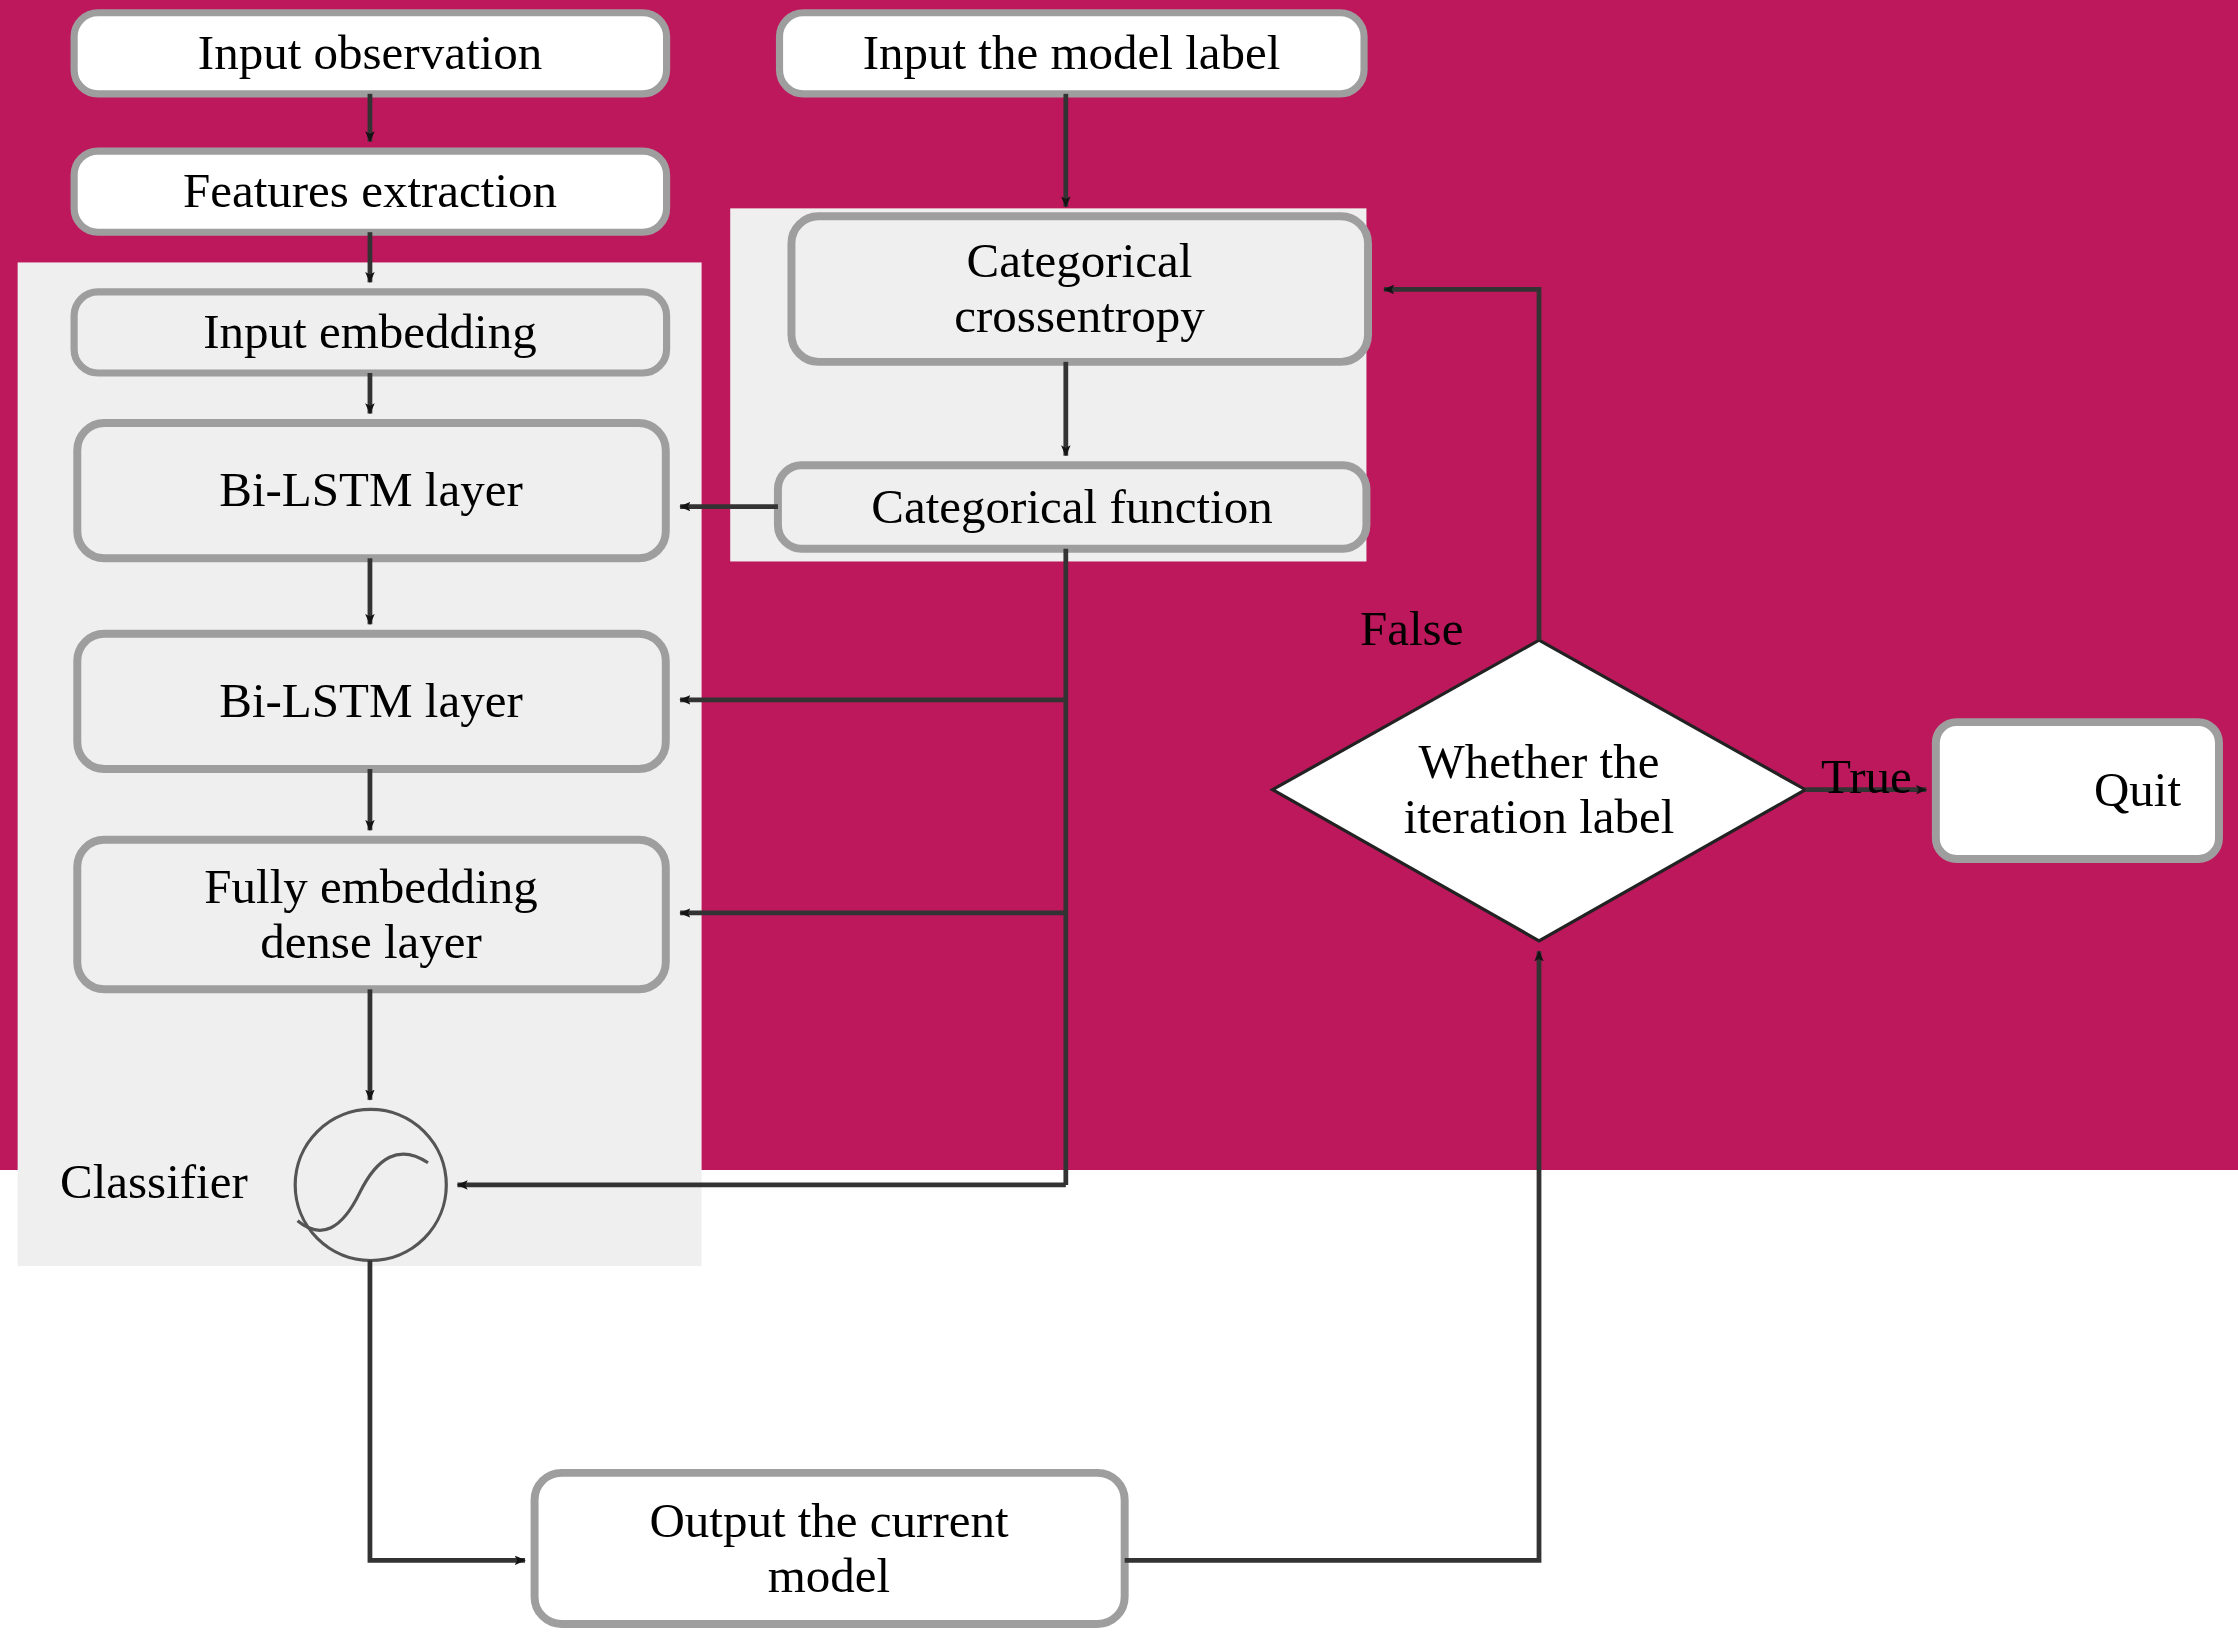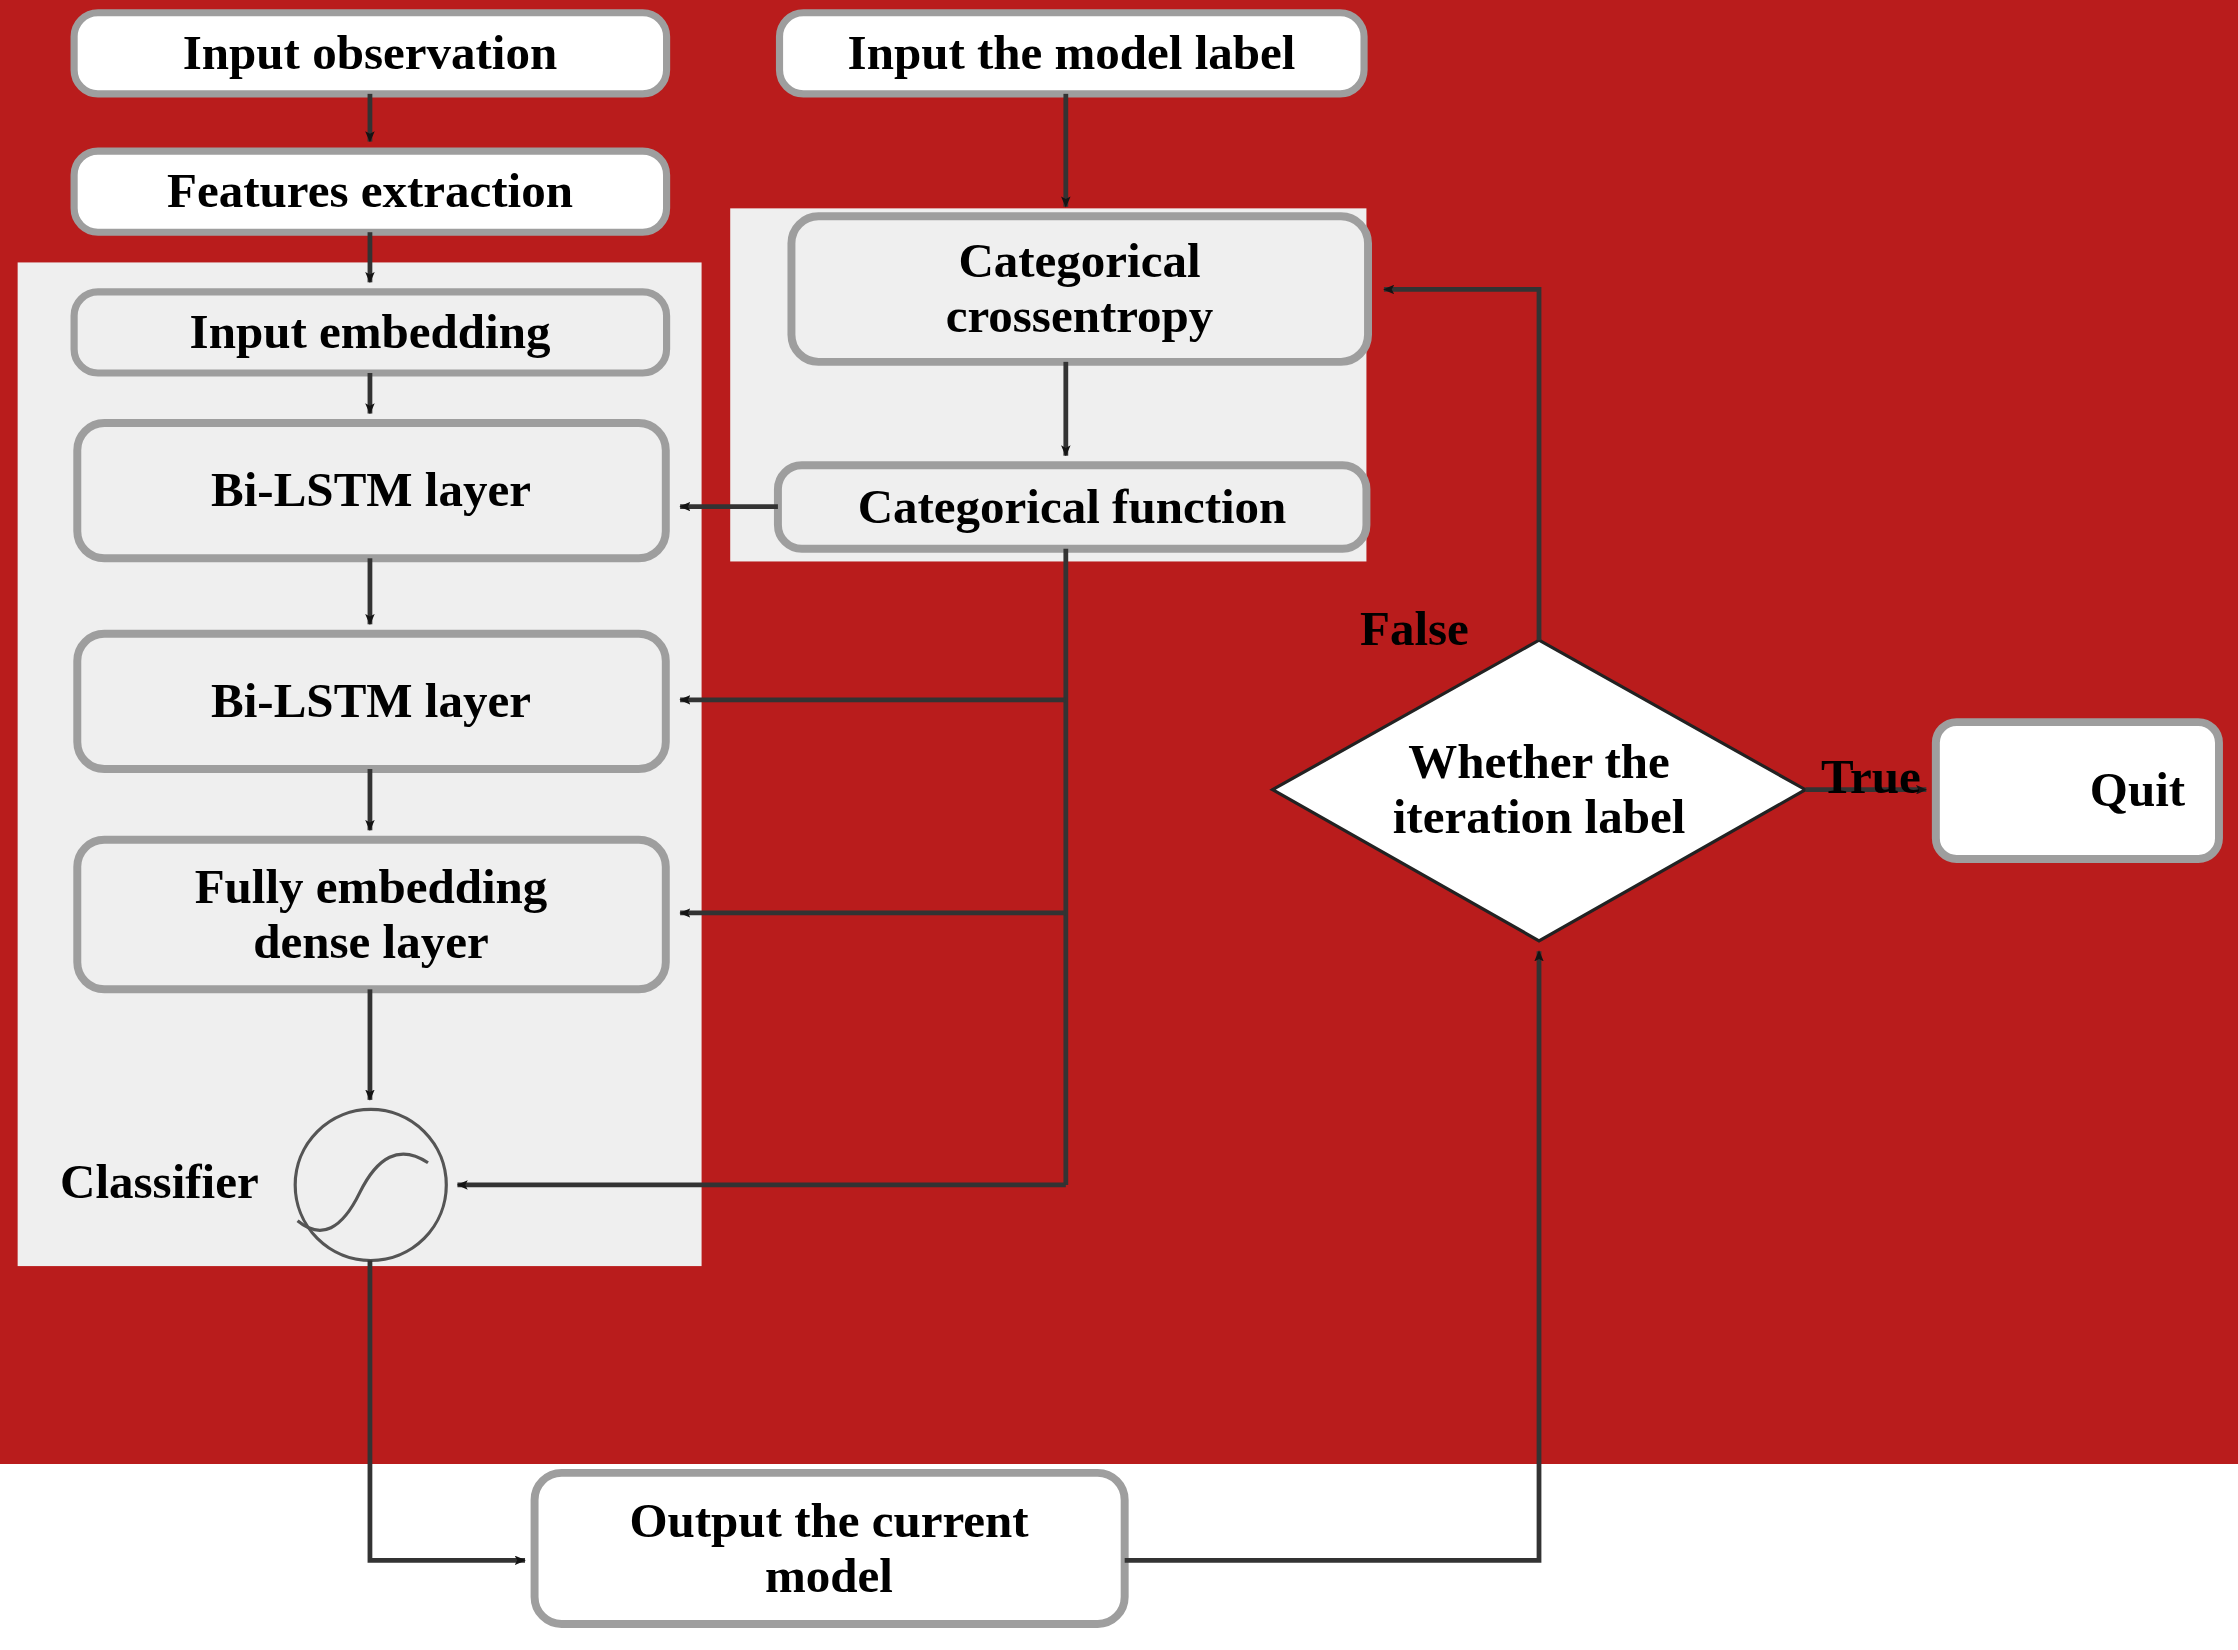--- a/index.html
+++ b/index.html
@@ -9,23 +9,22 @@
   }
   body {
     width: 2239px;
     height: 1651px;
     font-family: "Liberation Serif", "DejaVu Serif", serif;
     overflow: hidden;
   }
   #diagram-root {
     position: relative;
     width: 2239px;
-    height: 1464px;
-    background: #b91c1c;
-    font-weight: bold;
+    height: 1170px;
+    background: #be185d;
   }
   svg.layer {
     position: absolute;
     top: 0;
     left: 0;
     width: 2239px;
     height: 1651px;
   }
   .node-label {
     position: absolute;

